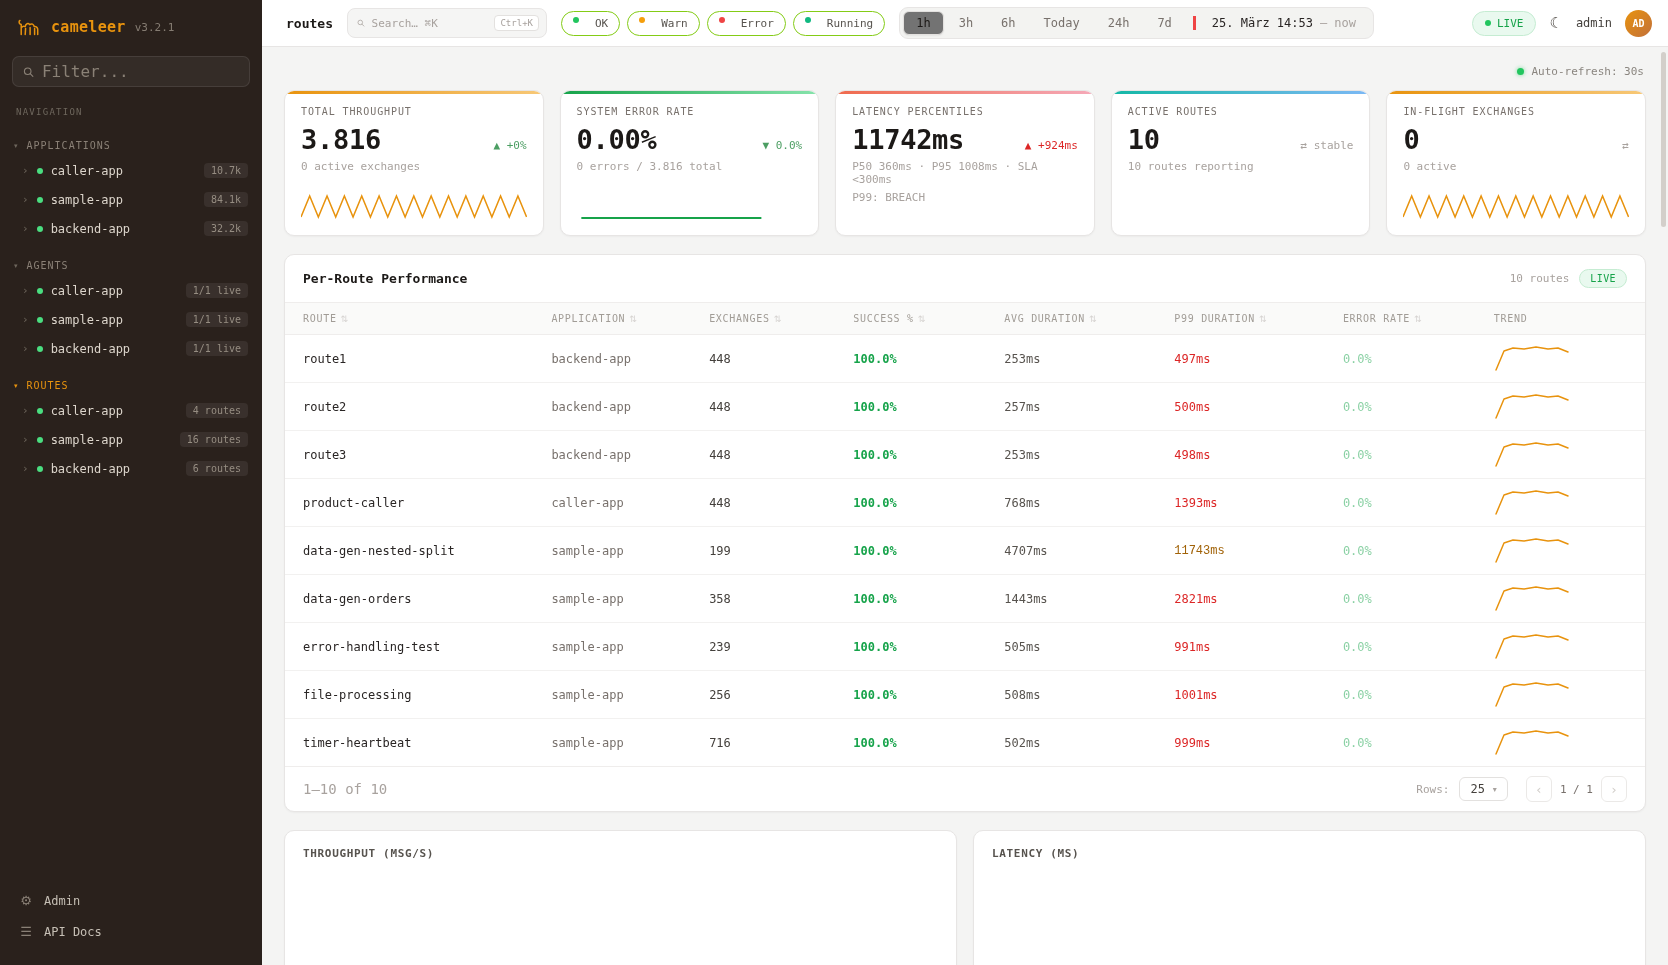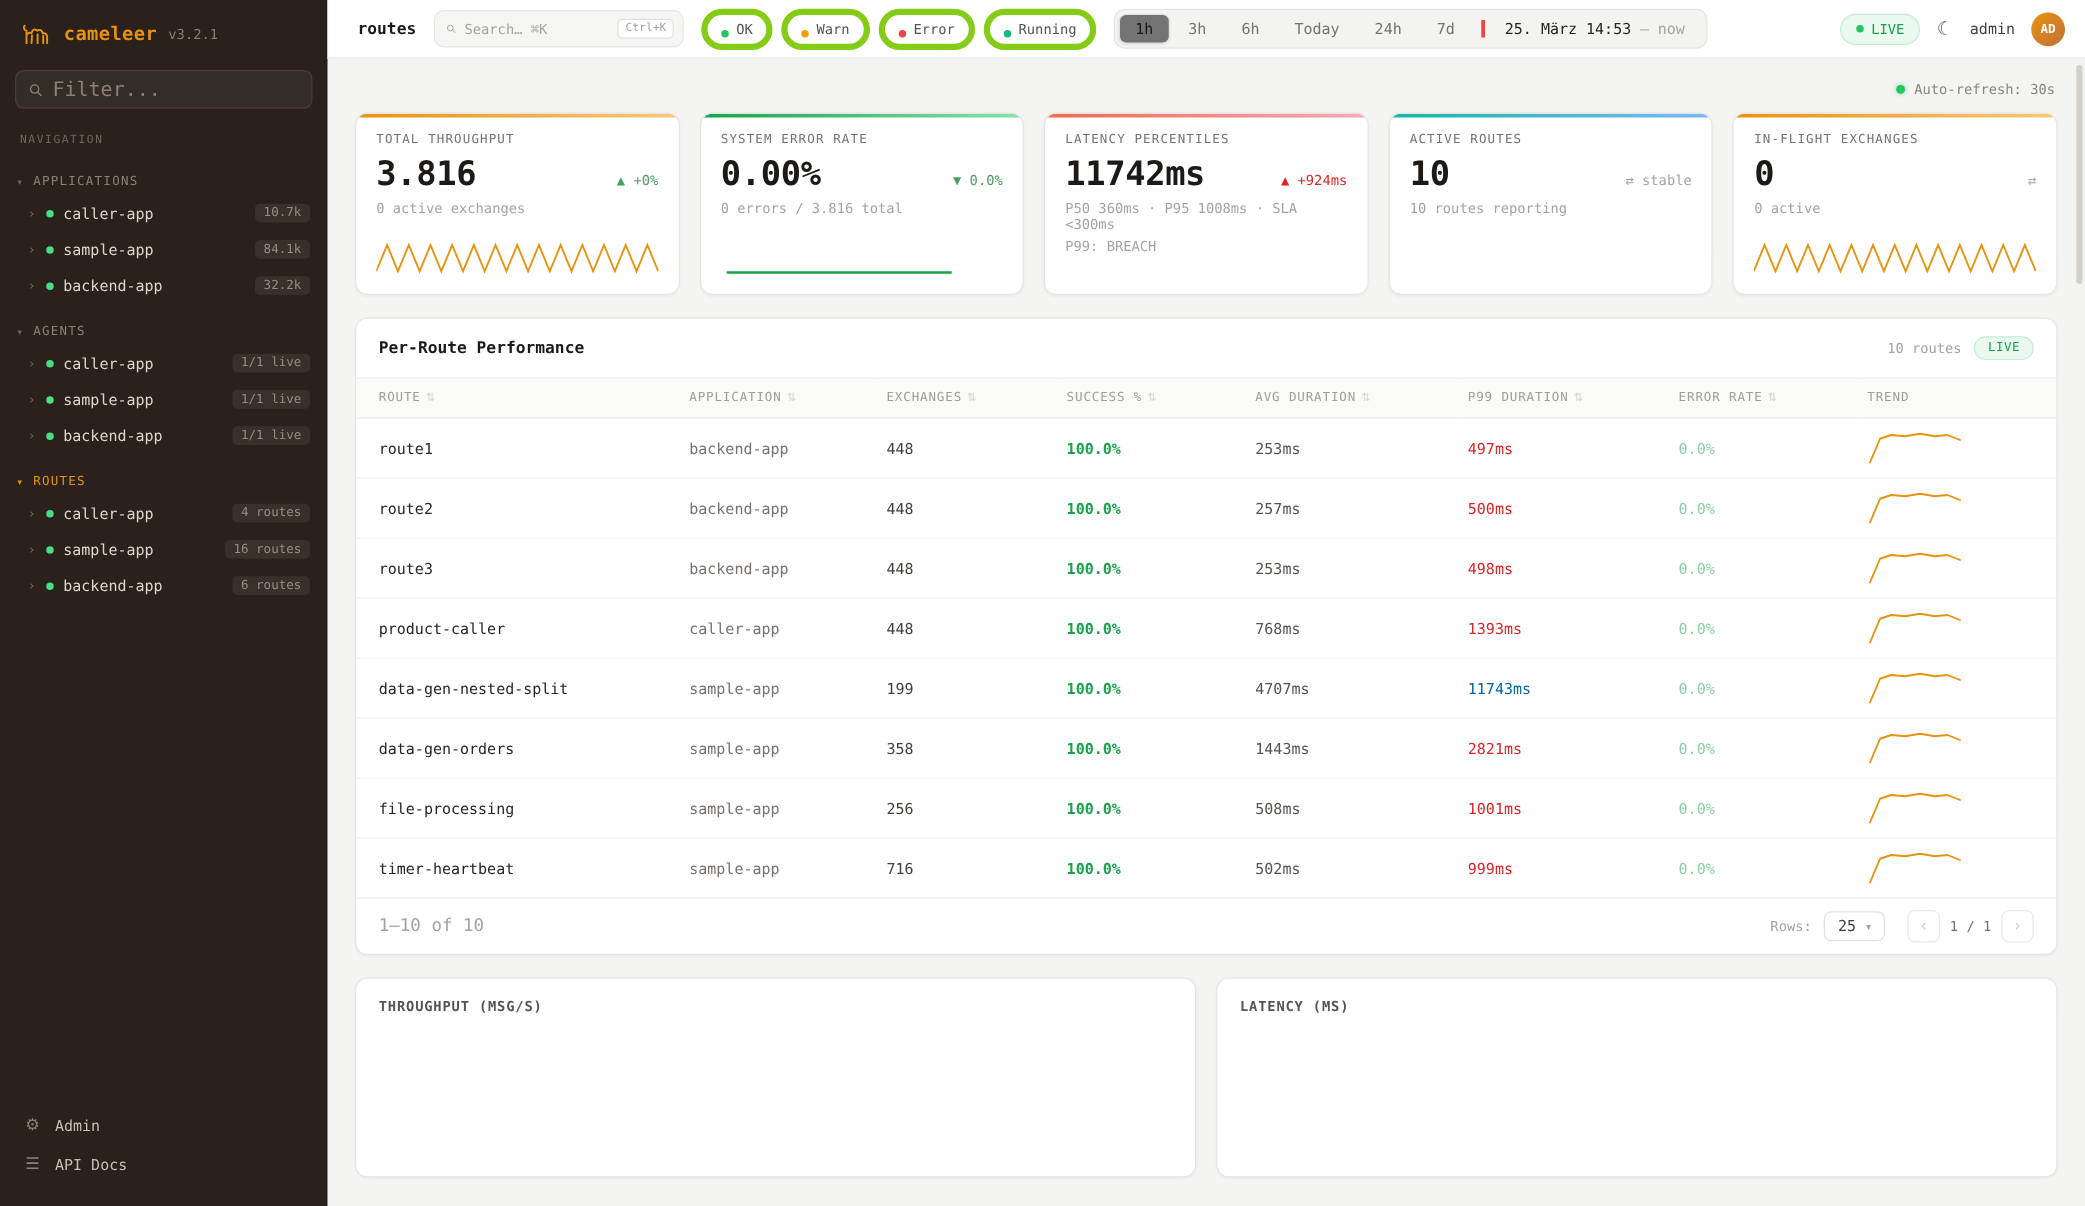--- a/index.html
+++ b/index.html
@@ -56,21 +56,21 @@
   .page-title { font-size: 13px; font-weight: bold; color: #1c1917; }
   .search-box {
     width: 200px; height: 30px; background: #f5f5f4; border: 1px solid #e7e5e4;
     border-radius: 8px; display: flex; align-items: center; gap: 7px; padding: 0 7px 0 9px;
   }
   .search-box input { border: none; outline: none; background: transparent; font-family: inherit; font-size: 11px; width: 100%; color: #57534e; }
   .search-box input::placeholder { color: #a8a29e; }
   .kbd { background: #ffffff; border: 1px solid #e3e1df; border-radius: 4px; font-size: 9px; color: #a8a29e; padding: 2px 5px; white-space: nowrap; }
   .chips { display: flex; gap: 7px; }
   .chip {
-    display: flex; align-items: flex-end; gap: 6px; background: #fff; border: 5px solid #84cc16;
+    display: flex; align-items: flex-start; gap: 16px; background: #fff; border: 1px solid #84cc16;
     border-radius: 999px; padding: 5px 11px; font-size: 11px; color: #57534e;
     font-family: inherit; cursor: pointer;
   }
   .seg-group {
     display: flex; align-items: center; background: #f3f3f1; border: 1px solid #e7e5e4;
     border-radius: 9px; padding: 3px; gap: 2px;
   }
   .seg {
     border: 1px solid transparent; background: transparent; font-family: inherit;
     font-size: 12px; color: #78716c; padding: 4px 12px; border-radius: 6px; cursor: pointer;
@@ -516,21 +516,21 @@
               </td>
             </tr>
 
 
             <tr>
               <td class="c-route">data-gen-nested-split</td>
               <td class="c-app">sample-app</td>
               <td class="c-num">199</td>
               <td class="c-success">100.0%</td>
               <td class="c-avg">4707ms</td>
-              <td class="c-p99" style="color: #0369a1;">11743ms</td>
+              <td class="c-p99" style="color: #a16207; font-family: Liberation Mono, monospace;">11743ms</td>
               <td class="c-err">0.0%</td>
               <td class="c-trend">
                 <svg width="76" height="30" viewBox="0 0 76 30">
                   <polyline points="2,27 10,8 19,5 30,6 42,4 54,6 64,5 74,9" fill="none" stroke="#e8930e" stroke-width="1.5" stroke-linecap="round" stroke-linejoin="round"></polyline>
                 </svg>
               </td>
             </tr>
 
             <tr>
               <td class="c-route">data-gen-orders</td>
@@ -540,20 +540,34 @@
               <td class="c-avg">1443ms</td>
               <td class="c-p99" style="color: rgb(220, 38, 38);">2821ms</td>
               <td class="c-err">0.0%</td>
               <td class="c-trend">
                 <svg width="76" height="30" viewBox="0 0 76 30">
                   <polyline points="2,27 10,8 19,5 30,6 42,4 54,6 64,5 74,9" fill="none" stroke="#e8930e" stroke-width="1.5" stroke-linecap="round" stroke-linejoin="round"></polyline>
                 </svg>
               </td>
             </tr>
 
+            <tr>
+              <td class="c-route">error-handling-test</td>
+              <td class="c-app">sample-app</td>
+              <td class="c-num">239</td>
+              <td class="c-success">100.0%</td>
+              <td class="c-avg">505ms</td>
+              <td class="c-p99" style="color: rgb(220, 38, 38);">991ms</td>
+              <td class="c-err">0.0%</td>
+              <td class="c-trend">
+                <svg width="76" height="30" viewBox="0 0 76 30">
+                  <polyline points="2,27 10,8 19,5 30,6 42,4 54,6 64,5 74,9" fill="none" stroke="#e8930e" stroke-width="1.5" stroke-linecap="round" stroke-linejoin="round"></polyline>
+                </svg>
+              </td>
+            </tr>
 
             <tr>
               <td class="c-route">file-processing</td>
               <td class="c-app">sample-app</td>
               <td class="c-num">256</td>
               <td class="c-success">100.0%</td>
               <td class="c-avg">508ms</td>
               <td class="c-p99" style="color: rgb(220, 38, 38);">1001ms</td>
               <td class="c-err">0.0%</td>
               <td class="c-trend">

